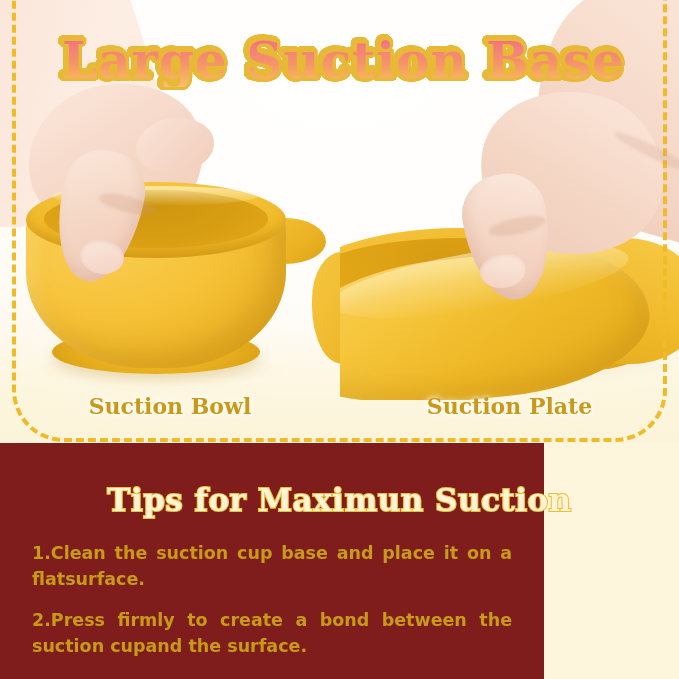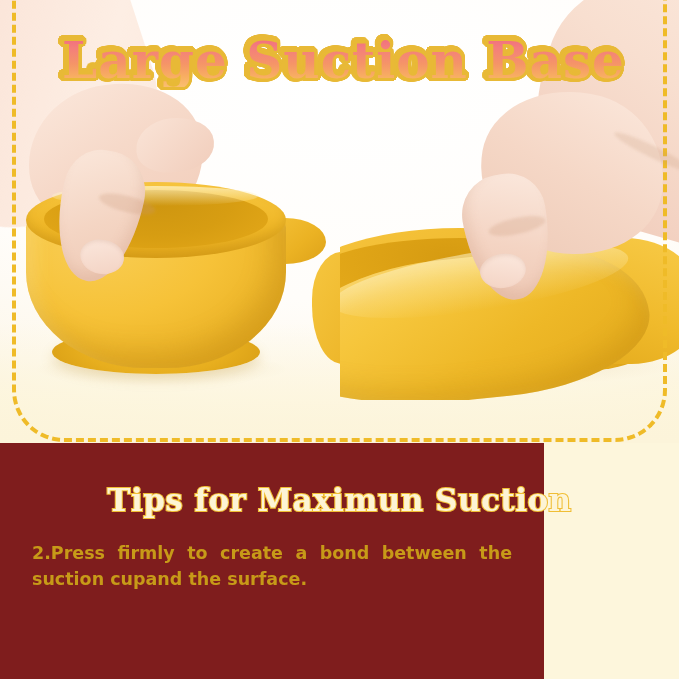--- a/index.html
+++ b/index.html
@@ -349,26 +349,31 @@
       <div class="palm-r"></div>
       <div class="thumb-r"></div>
       <div class="knuckle-r"></div>
       <div class="thumbnail-r"></div>
     </div>
 
     <div class="title-wrap">
       <span class="title">Large Suction Base</span>
     </div>
 
+    <div class="labels">
+      <div class="label label-bowl">Suction Bowl</div>
+      <div class="label label-plate">Suction Plate</div>
+    </div>
 
     <div class="dashed-frame"></div>
   </div>
 
   <div class="bottom">
     <div class="tips-title-wrap">
       <span class="tips-title">Tips for Maximun Suction</span>
     </div>
     <div class="tips-list">
+      <p class="tip">1.Clean the suction cup base and place it on a flatsurface.</p>
       <p class="tip">2.Press firmly to create a bond between the suction cupand the surface.</p>
     </div>
   </div>
 
 </div>
 
 </body></html>

